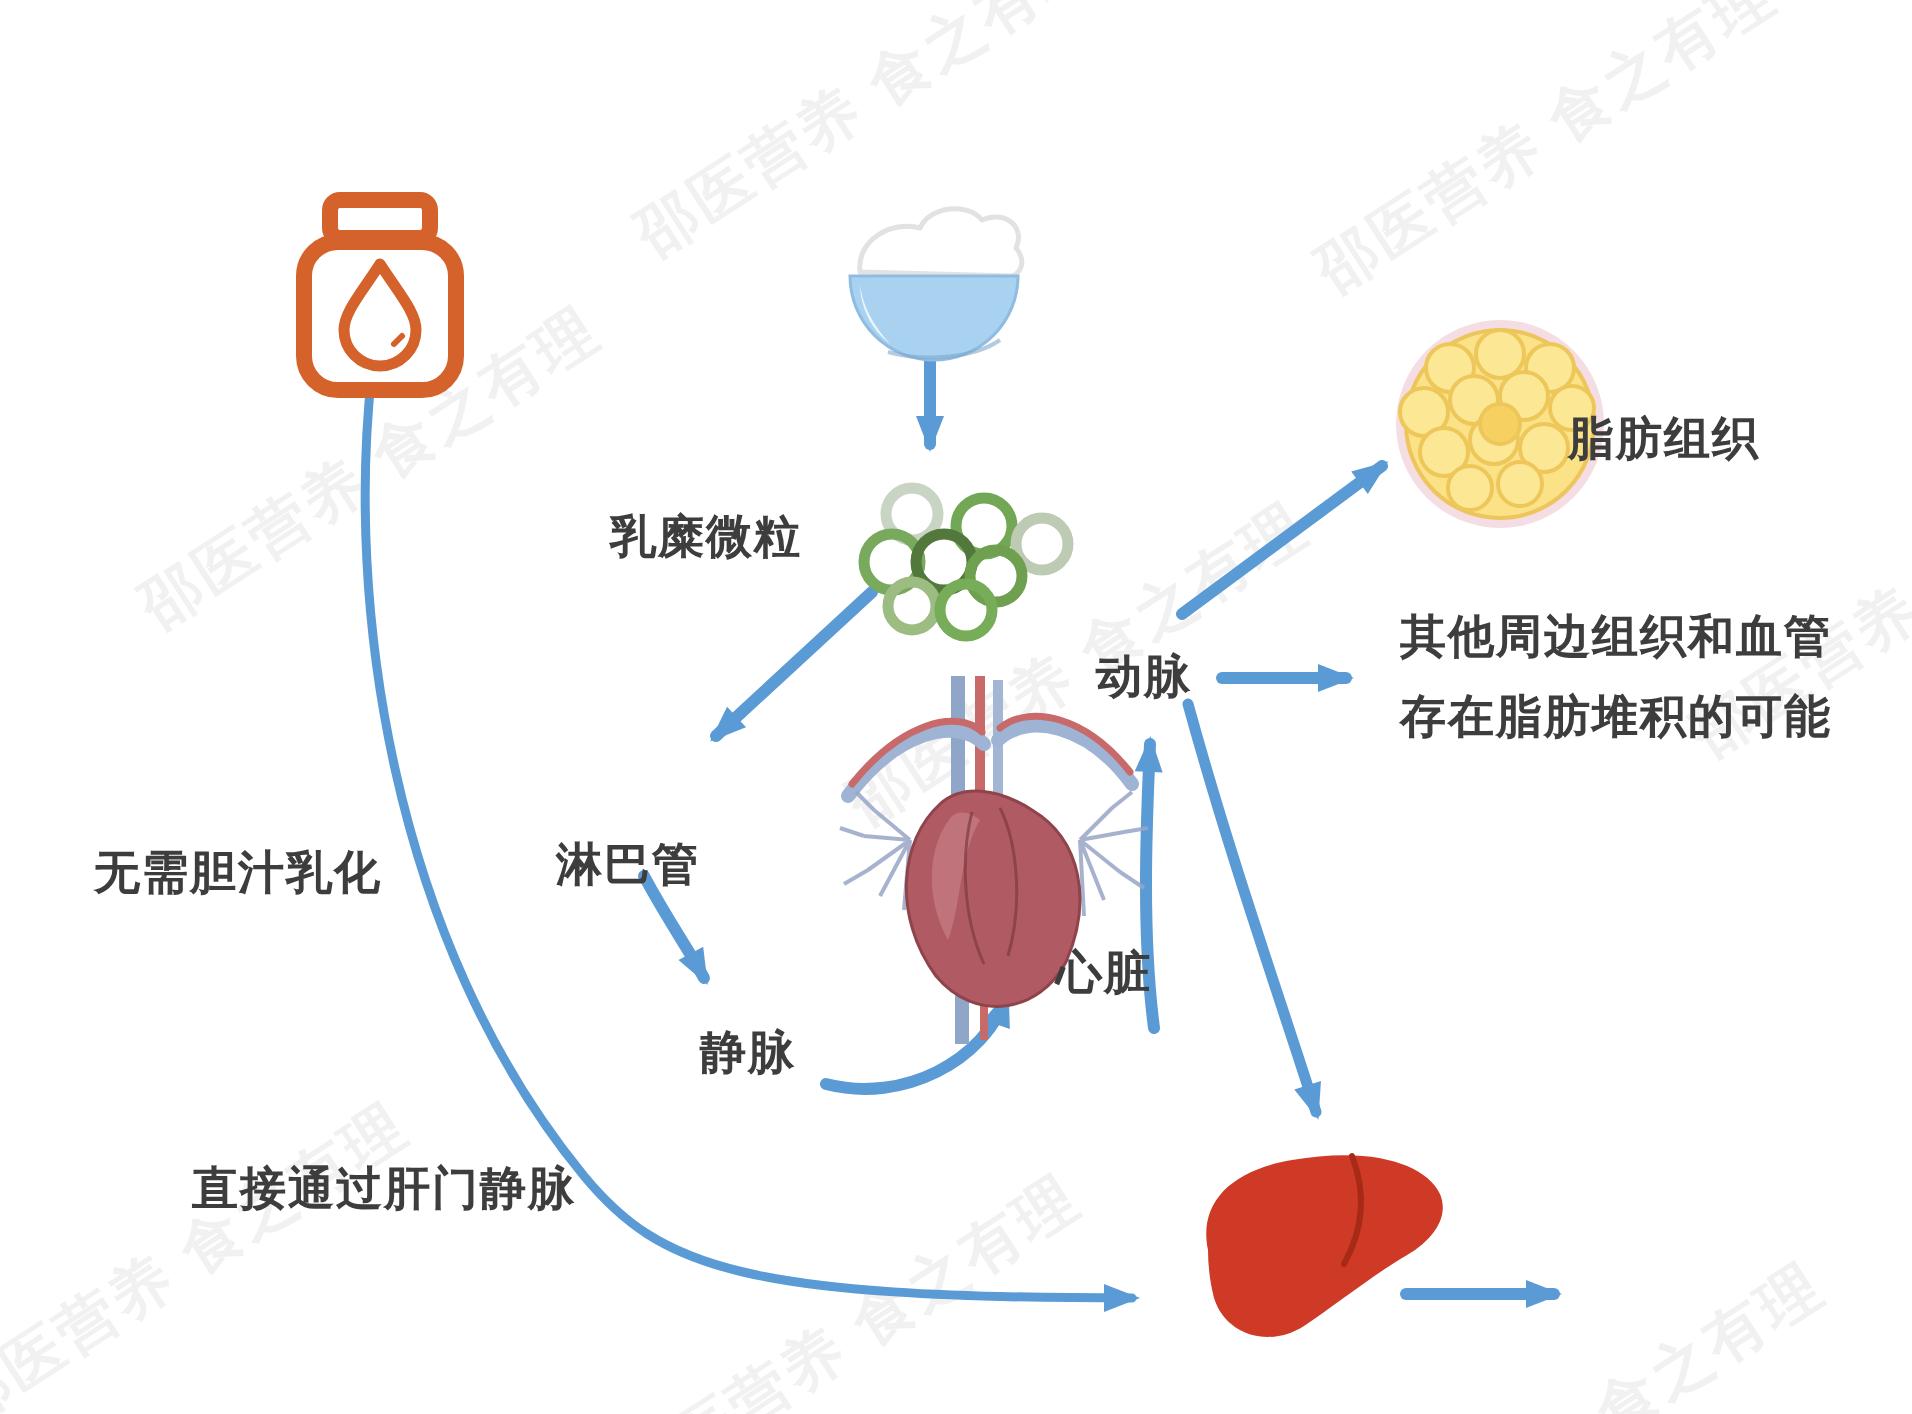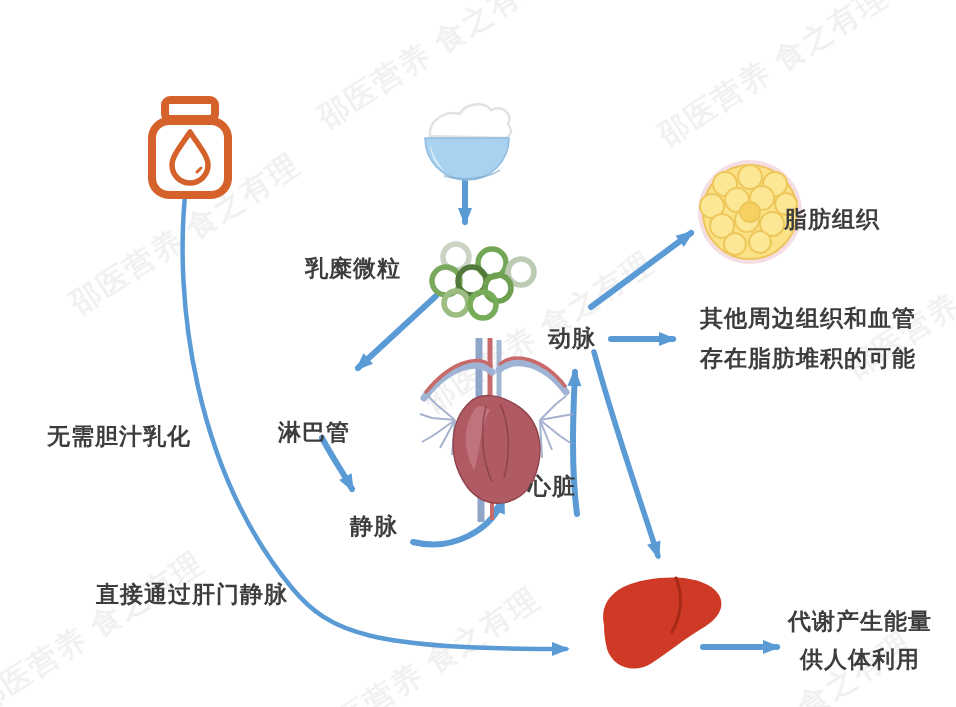--- a/index.html
+++ b/index.html
@@ -155,18 +155,14 @@
   </div>
 
   <div class="lbl block" style="left:18px;top:382px;width:202px;line-height:40px;margin-top:34px;">
     <span class="line">无需胆汁乳化</span>
   </div>
 
   <div class="lbl" style="left:96px;top:578px;text-align:center;">直接通过肝门静脉</div>
 
   <div class="lbl" style="left:676px;top:676px;margin-top:32px;">肝脏</div>
 
-  <div class="lbl block" style="left:775px;top:602px;width:170px;line-height:38px;">
-    <span class="line">代谢产生能量</span>
-    <span class="line">供人体利用</span>
-  </div>
 
 </div>
 
 </body></html>

